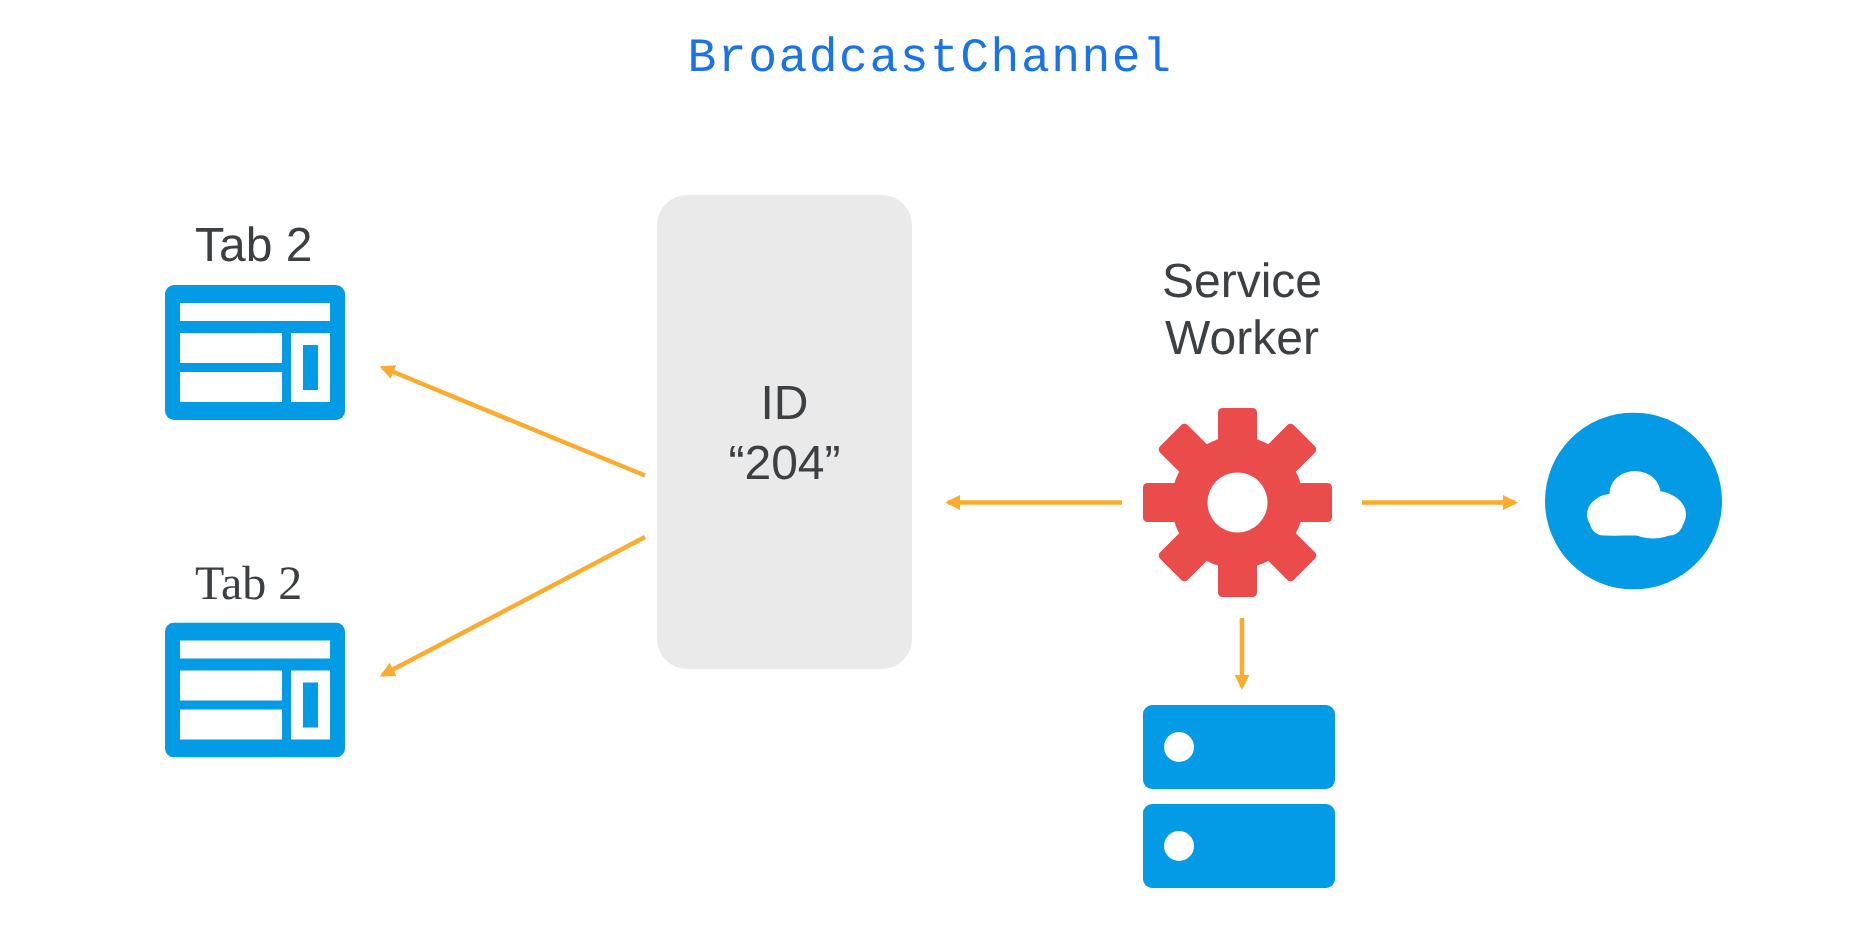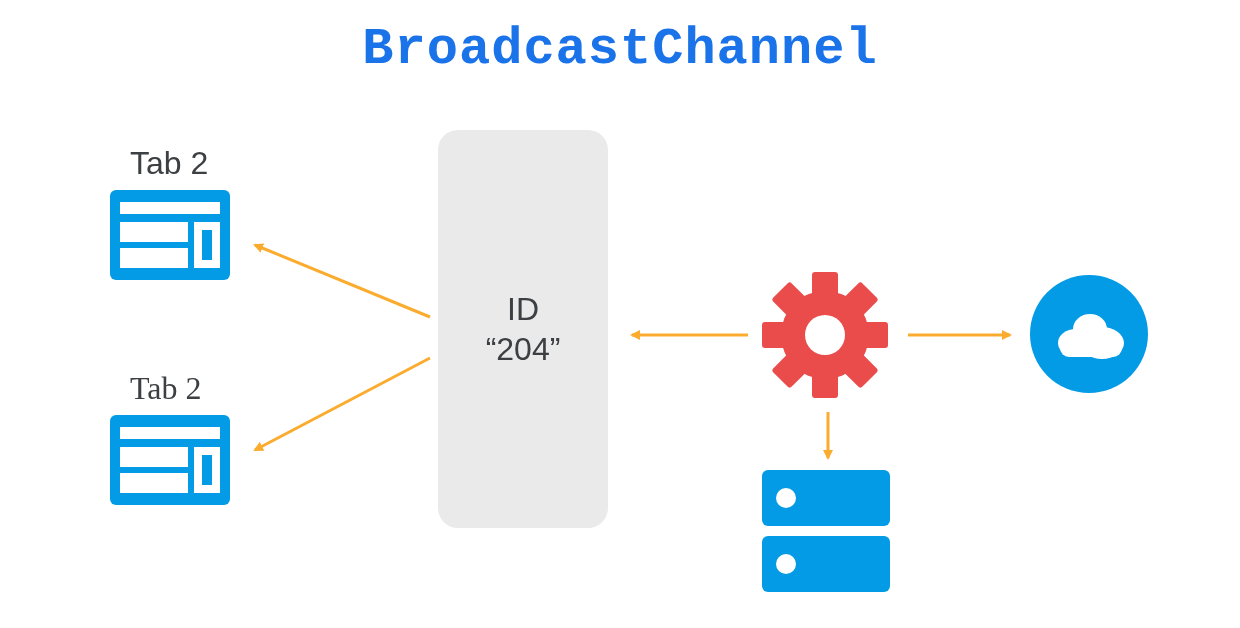--- a/index.html
+++ b/index.html
@@ -16,41 +16,41 @@
     width: 1240px;
     height: 628px;
   }
   .title {
     position: absolute;
     top: 20px;
     left: 0;
     width: 100%;
     text-align: center;
     font-family: "Courier New", Courier, monospace;
-    font-weight: 700;
-    font-size: 52px;
+    font-weight: 400;
+    font-size: 32px;
     color: #1a73e8;
     letter-spacing: 1px;
   }
   .tab-label {
     position: absolute;
     font-size: 32px;
     color: #3c4043;
   }
   .tab-icon {
     position: absolute;
     width: 120px;
     height: 90px;
   }
   .channel-box {
     position: absolute;
     left: 438px;
     top: 130px;
     width: 170px;
-    height: 398px;
+    height: 316px;
     background: #eaeaea;
     border-radius: 20px;
     display: flex;
     align-items: center;
     justify-content: center;
     text-align: center;
     font-size: 32px;
     line-height: 1.25;
     color: #3c4043;
   }
@@ -125,20 +125,24 @@
     </svg>
   </div>
 
   <div class="channel-box">
     <div>
       <span>ID</span><br>
       <span>“204”</span>
     </div>
   </div>
 
+  <div class="sw-label">
+    <span>Service</span><br>
+    <span>Worker</span>
+  </div>
 
   <div class="gear">
     <svg viewBox="0 0 130 130" width="130" height="130">
       <g fill="#ea4c4c">
 
         <g transform="translate(65,65)">
           <rect x="-13" y="-63" width="26" height="30" rx="3" transform="rotate(0)"></rect>
           <rect x="-13" y="-63" width="26" height="30" rx="3" transform="rotate(45)"></rect>
           <rect x="-13" y="-63" width="26" height="30" rx="3" transform="rotate(90)"></rect>
           <rect x="-13" y="-63" width="26" height="30" rx="3" transform="rotate(135)"></rect>

